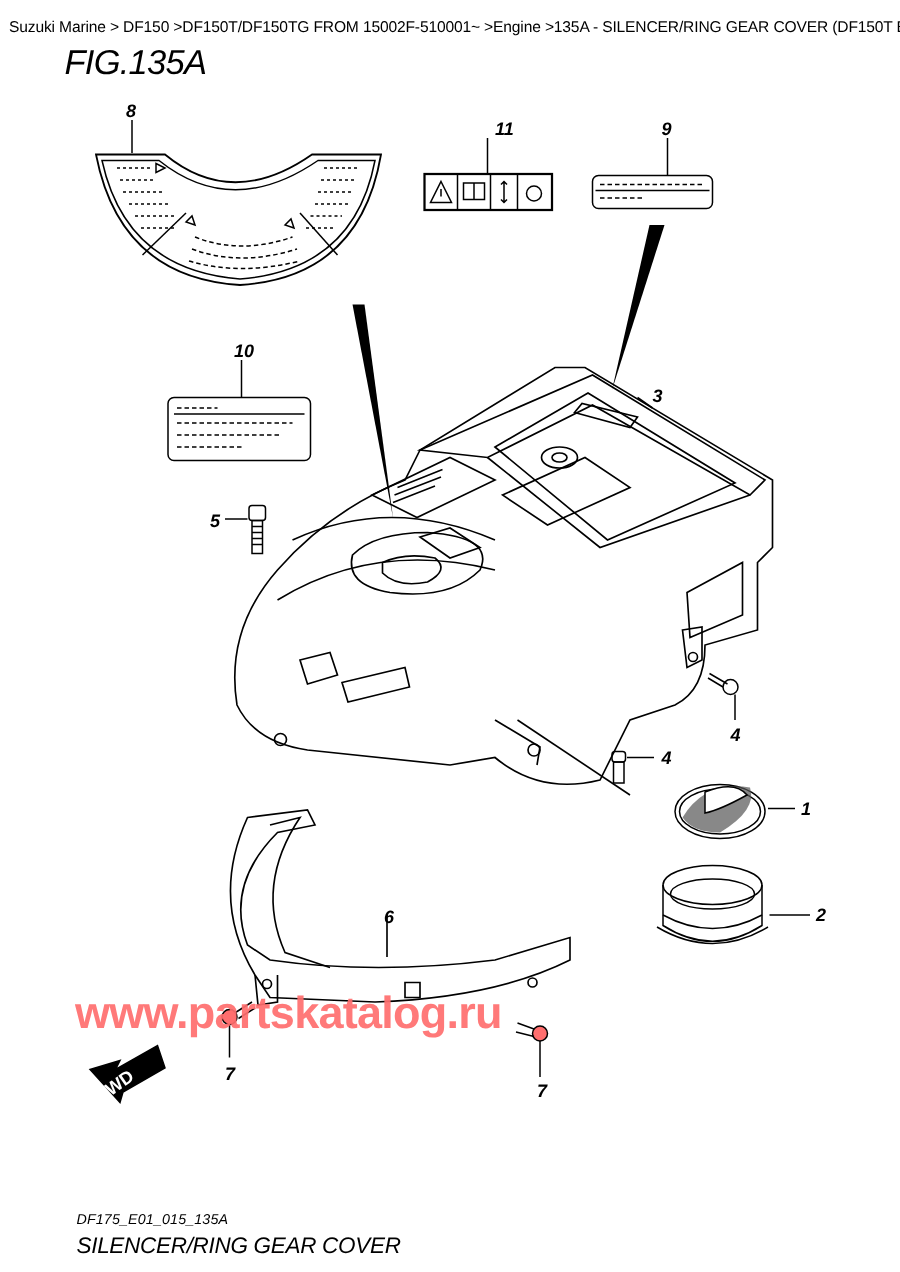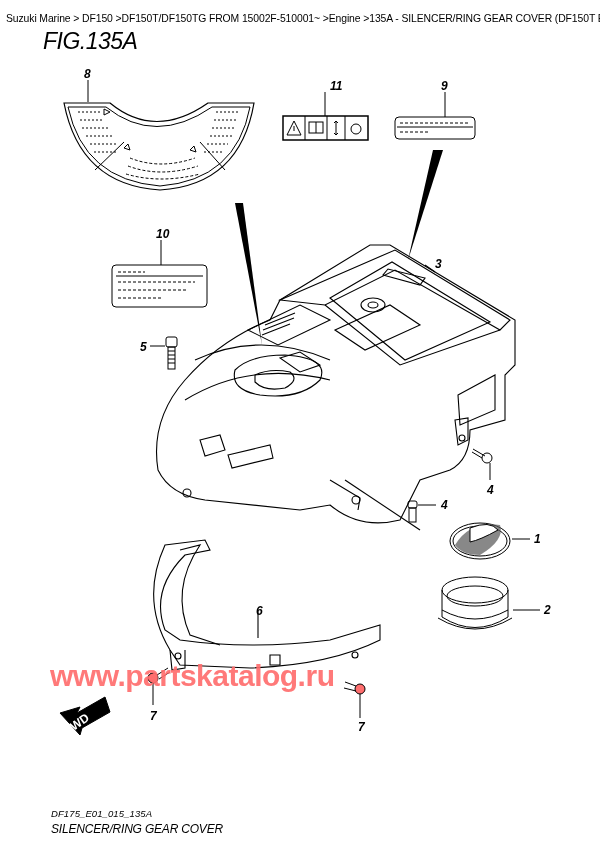--- a/index.html
+++ b/index.html
@@ -1,21 +1,21 @@
 <!DOCTYPE html>
 <html><head>
 <meta charset="utf-8">
 <style>
   html, body { margin:0; padding:0; background:#ffffff; }
   body { width:600px; height:848px; position:relative; overflow:hidden; font-family:"Liberation Sans", sans-serif; color:#000; }
   .breadcrumb { position:absolute; left:6px; top:13px; font-size:10.4px; white-space:nowrap; letter-spacing:-0.1px; }
   .fig-title { position:absolute; left:43px; top:28px; font-size:23px; font-style:italic; letter-spacing:-0.5px; }
   .callout { position:absolute; font-size:12px; font-weight:bold; font-style:italic; }
   .footer-code { position:absolute; left:51px; top:808px; font-size:9.5px; font-style:italic; letter-spacing:0.1px;text-align:center; }
-  .footer-name { position:absolute; left:51px; top:822px; font-size:12px; font-style:italic; letter-spacing:-0.2px; }
+  .footer-name { position:absolute; left:51px; top:822px; font-size:15px; font-style:italic; letter-spacing:-0.2px; }
   .watermark { position:absolute; left:50px; top:659px; font-size:30px; font-weight:bold; color:#ff6e6e; opacity:0.92; white-space:nowrap; letter-spacing:-0.5px; }
   svg.art { position:absolute; left:0; top:0; }
   .fwd-text { position:absolute; left:63px; top:717px; font-size:12px; font-weight:bold; color:#fff; transform:rotate(-35deg); }
 </style>
 </head>
 <body>
 
 <div class="breadcrumb">Suzuki Marine &gt; DF150 &gt;DF150T/DF150TG FROM 15002F-510001~ &gt;Engine &gt;135A - SILENCER/RING GEAR COVER (DF150T E01) &gt;</div>
 <div class="fig-title">FIG.135A</div>
 

